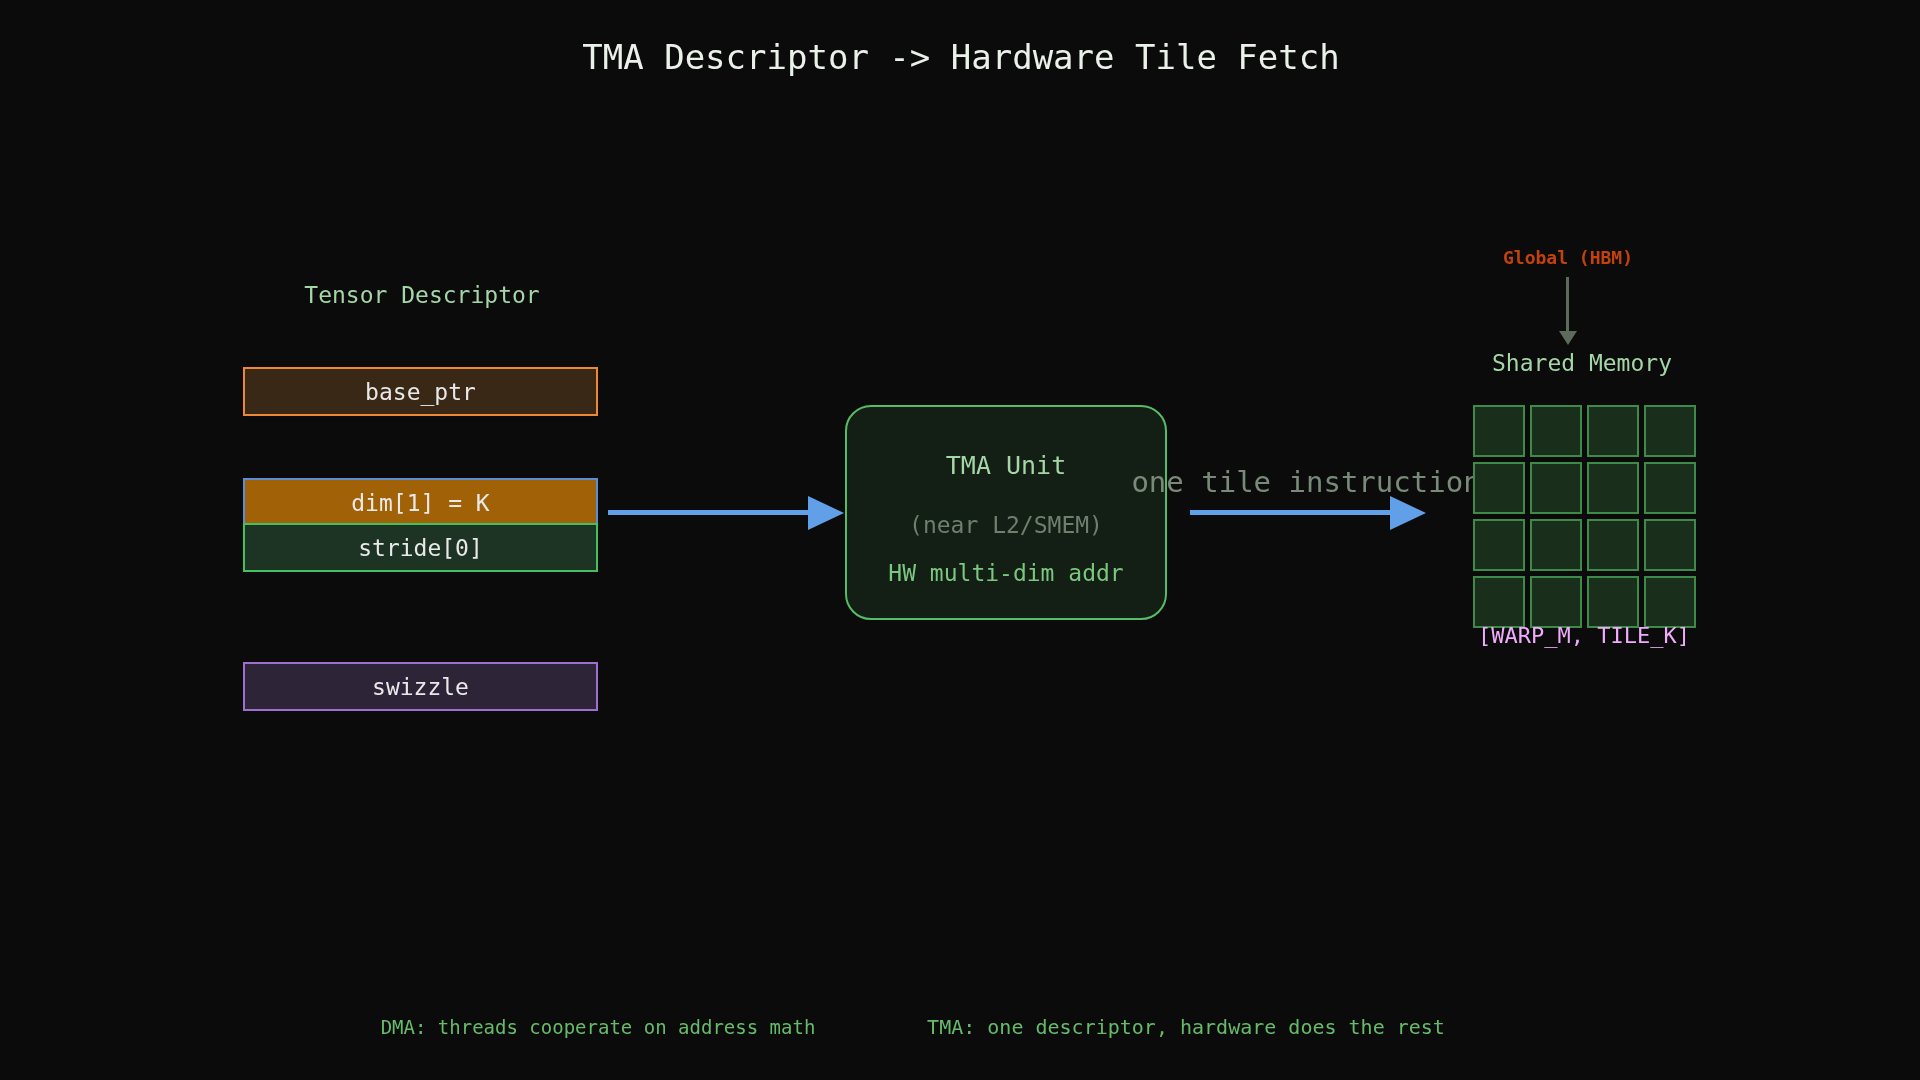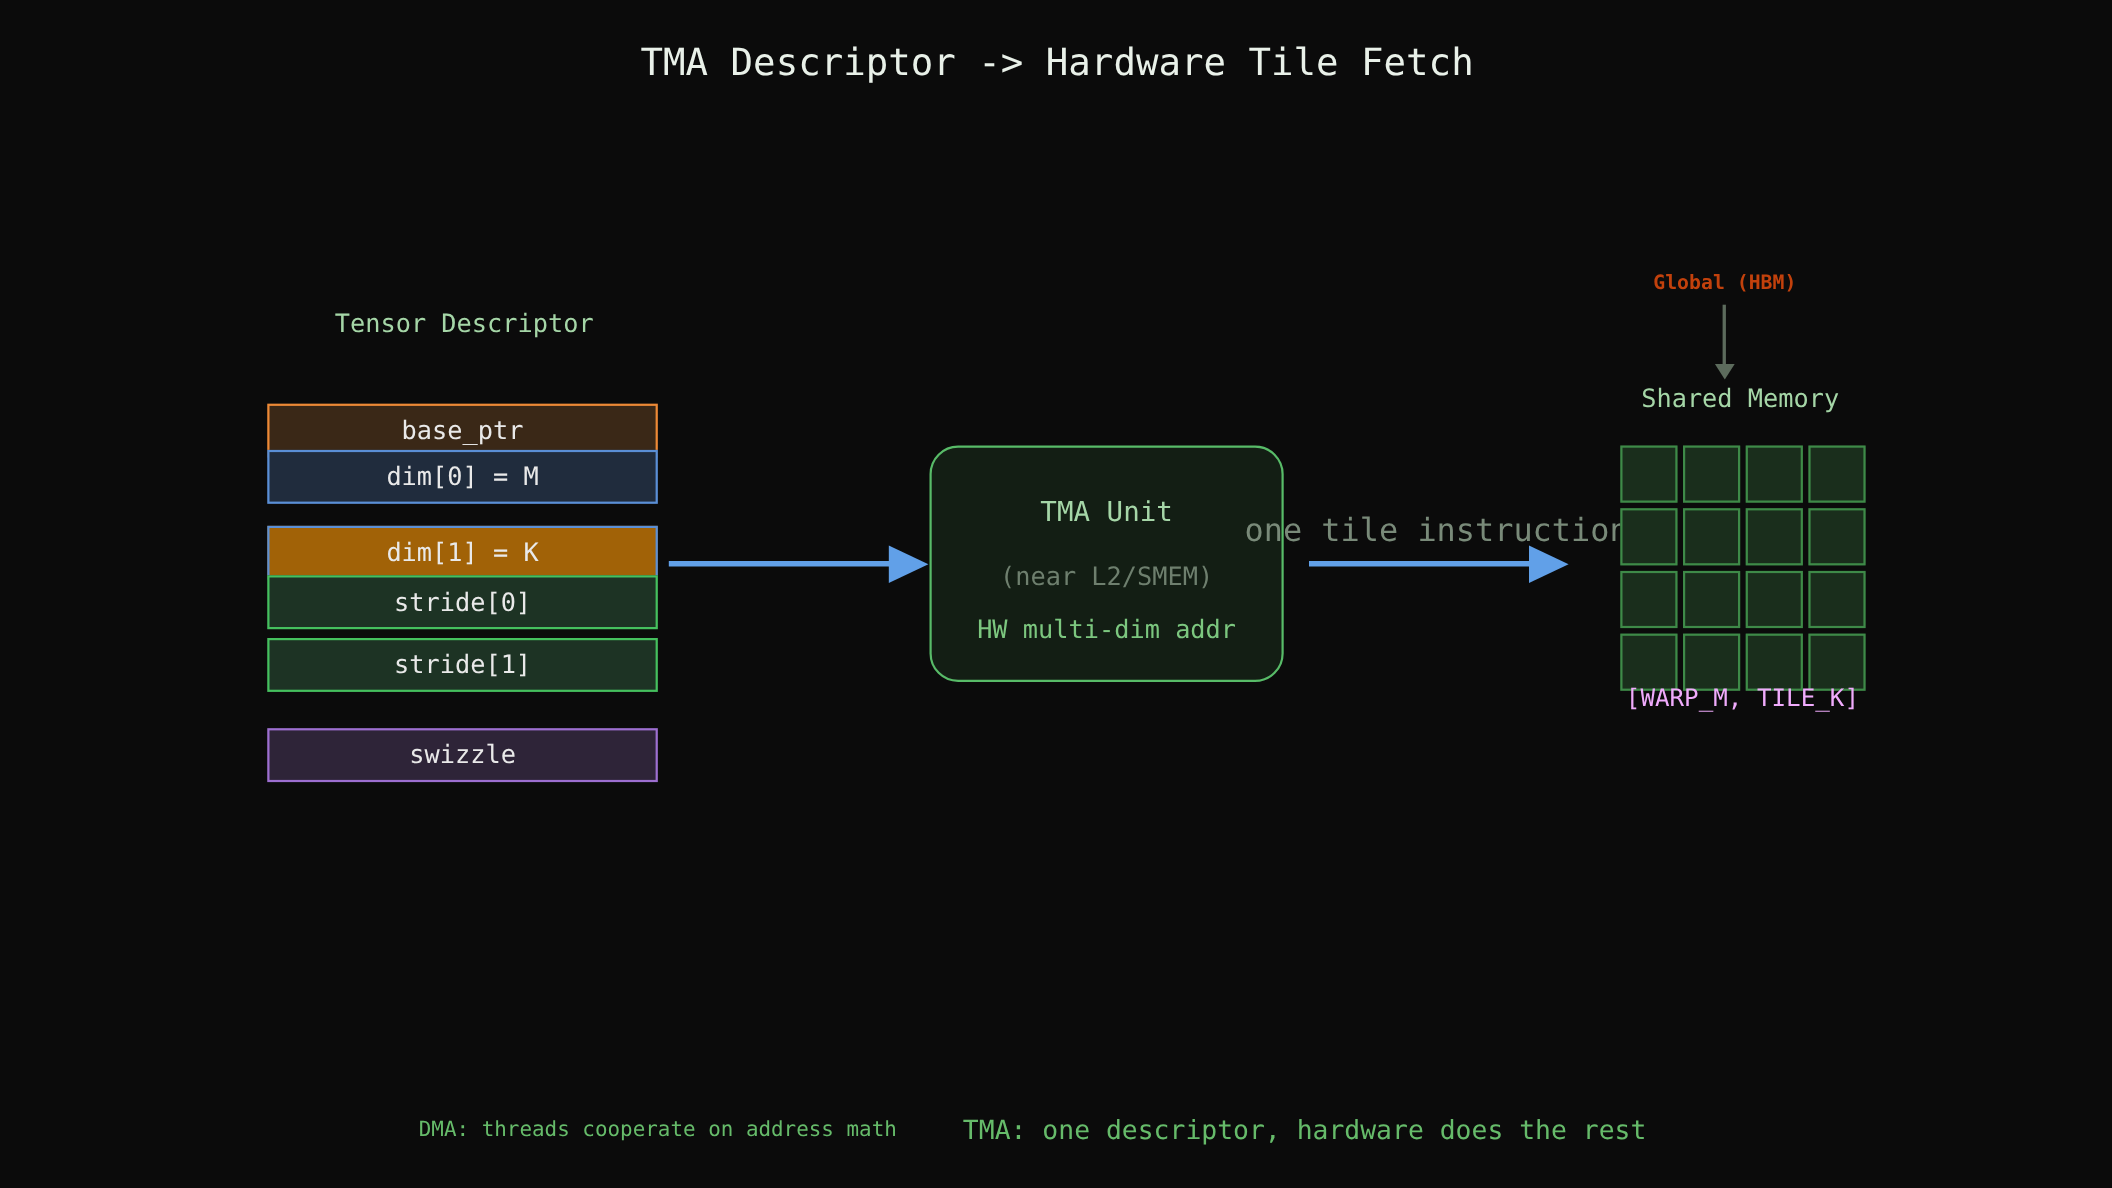--- a/index.html
+++ b/index.html
@@ -112,45 +112,39 @@
   .tile-cell {
     width: 52px; height: 52px;
     box-sizing: border-box;
     background: #1a2e1c;
     border: 2px solid #3e8a48;
   }
   .tile-caption { left: 1584px; top: 635px; font-size: 22px; color: #f0abfc; }
 
   
   .footer-dma { left: 598px;  top: 1027px; font-size: 19px; color: #66bb6a; }
-  .footer-tma { left: 1186px; top: 1027px; font-size: 24px; color: #66bb6a; }
+  .footer-tma { left: 1186px; top: 1027px; font-size: 20px; color: #66bb6a; }
 </style>
 </head>
 <body>
 
 <div class="canvas">
 
   <div class="txt title">TMA Descriptor -&gt; Hardware Tile Fetch</div>
 
   <div class="txt section-label">Tensor Descriptor</div>
 
   <div class="field f0" style="background: rgb(58, 40, 23); border-color: rgb(237, 137, 54); margin-top: 15px;">
     <span>base_ptr</span>
   </div>
-  <div class="field f1" style="background: rgb(32, 44, 61); border-color: rgb(90, 143, 214);">
-    <span>dim[0] = M</span>
-  </div>
   <div class="field f2" style="background: #a16207; border-color: rgb(90, 143, 214); margin-top: 12px;">
     <span>dim[1] = K</span>
   </div>
   <div class="field f3" style="background: rgb(29, 51, 36); border-color: rgb(69, 192, 94);">
     <span>stride[0]</span>
-  </div>
-  <div class="field f4" style="background: rgb(29, 51, 36); border-color: rgb(69, 192, 94);">
-    <span>stride[1]</span>
   </div>
   <div class="field f5" style="background: rgb(46, 36, 56); border-color: rgb(157, 111, 208);">
     <span>swizzle</span>
   </div>
 
   <div class="arrow-shaft a1s"></div>
   <div class="arrow-head a1h"></div>
 
   <div class="tma-box"></div>
   <div class="txt tma-title">TMA Unit</div>

